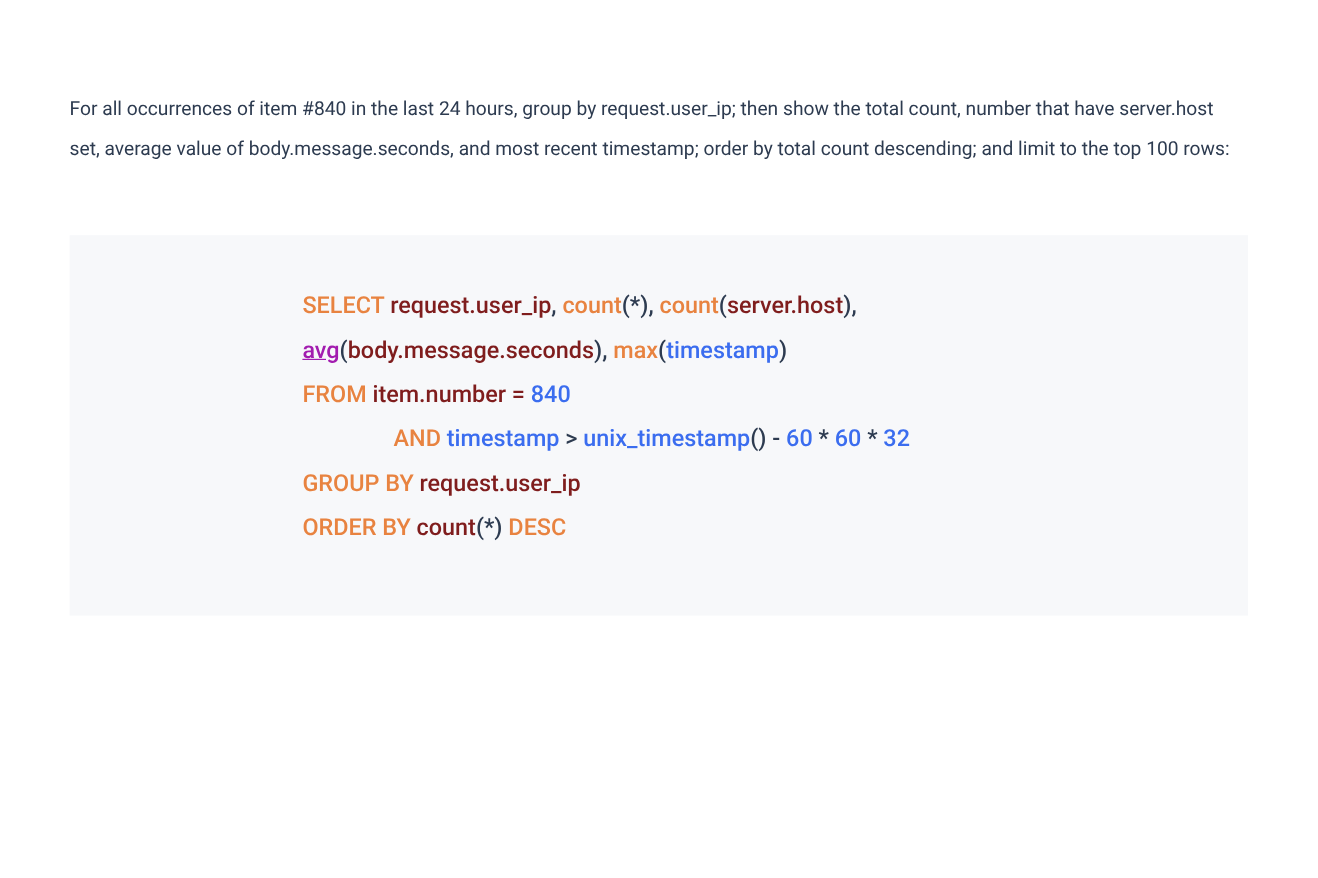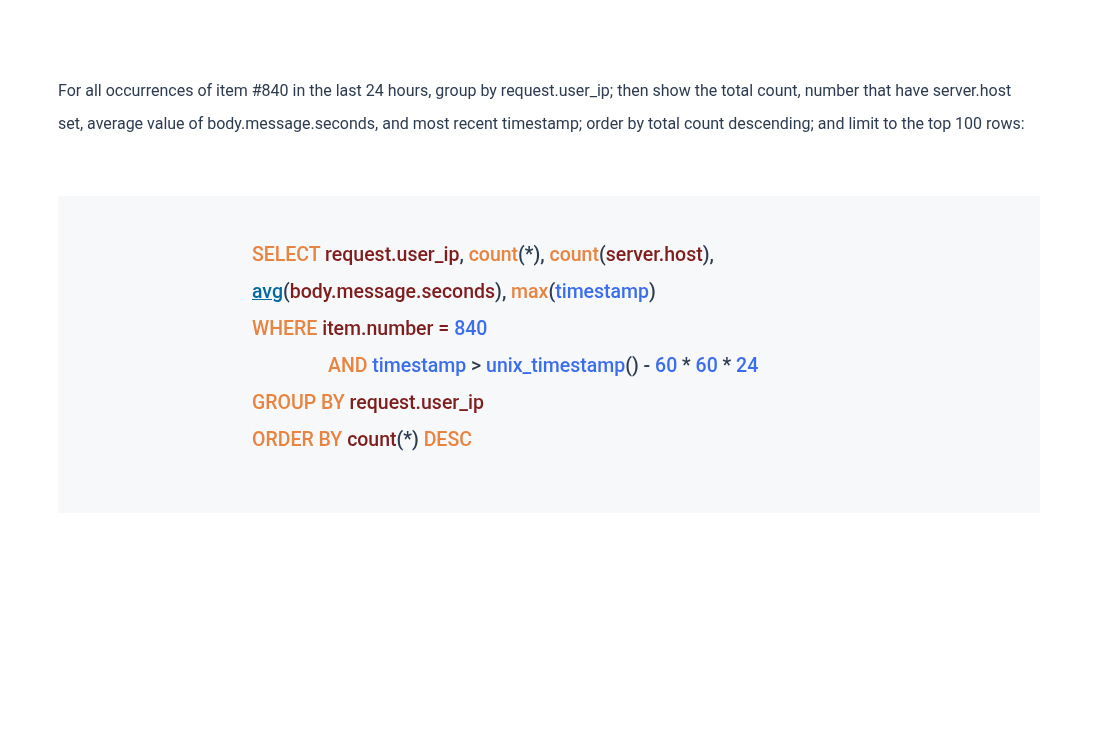--- a/index.html
+++ b/index.html
@@ -41,21 +41,21 @@
       white-space: nowrap;
     }
 
     .indent {
       display: inline-block;
       width: 76px;
     }
 
     .kw { color: #e88340; }
     .fn { color: #e88340; }
-    .fn-u { color: #0369a1; text-decoration: underline; }
+    .fn-u { color: #a21caf; text-decoration: underline; }
     .id { color: #7f1d1d; }
     .punct { color: #2d3b50; }
     .op { color: #2d3b50; }
     .blue { color: #3b6def; }
     .num { color: #3b6def; }
   </style>
 </head>
 <body>
 
 <div class="desc">For all occurrences of item #840 in the last 24 hours, group by request.user_ip; then show the total count, number that have server.host set, average value of body.message.seconds, and most recent timestamp; order by total count descending; and limit to the top 100 rows:</div>
@@ -66,25 +66,25 @@
     <div class="code-row">
       <span class="kw">SELECT</span><span class="id"> request.user_ip</span><span class="punct">, </span><span class="fn">count</span><span class="punct">(*)</span><span class="punct">, </span><span class="fn">count</span><span class="punct">(</span><span class="id">server.host</span><span class="punct">),</span>
     </div>
 
     <div class="code-row">
       <span class="fn-u">avg</span><span class="punct">(</span><span class="id">body.message.seconds</span><span class="punct">)</span><span class="punct">, </span><span class="fn">max</span><span class="punct">(</span><span class="blue">timestamp</span><span class="punct">)</span>
     </div>
 
 
     <div class="code-row">
-      <span class="kw">WHERE</span><span class="id"> item.number = </span><span class="num">840</span>
+      <span class="kw">FROM</span><span class="id"> item.number = </span><span class="num">840</span>
     </div>
 
     <div class="code-row">
-      <span class="indent"></span><span class="kw">AND</span><span> </span><span class="blue">timestamp</span><span class="op"> &gt; </span><span class="blue">unix_timestamp</span><span class="punct">()</span><span class="op"> - </span><span class="num">60</span><span class="op"> * </span><span class="num">60</span><span class="op"> * </span><span class="num">24</span>
+      <span class="indent"></span><span class="kw">AND</span><span> </span><span class="blue">timestamp</span><span class="op"> &gt; </span><span class="blue">unix_timestamp</span><span class="punct">()</span><span class="op"> - </span><span class="num">60</span><span class="op"> * </span><span class="num">60</span><span class="op"> * </span><span class="num">32</span>
     </div>
 
     <div class="code-row">
       <span class="kw">GROUP BY</span><span class="id"> request.user_ip</span>
     </div>
 
     <div class="code-row">
       <span class="kw">ORDER BY</span><span class="id"> count</span><span class="punct">(*) </span><span class="kw">DESC</span>
     </div>
 

